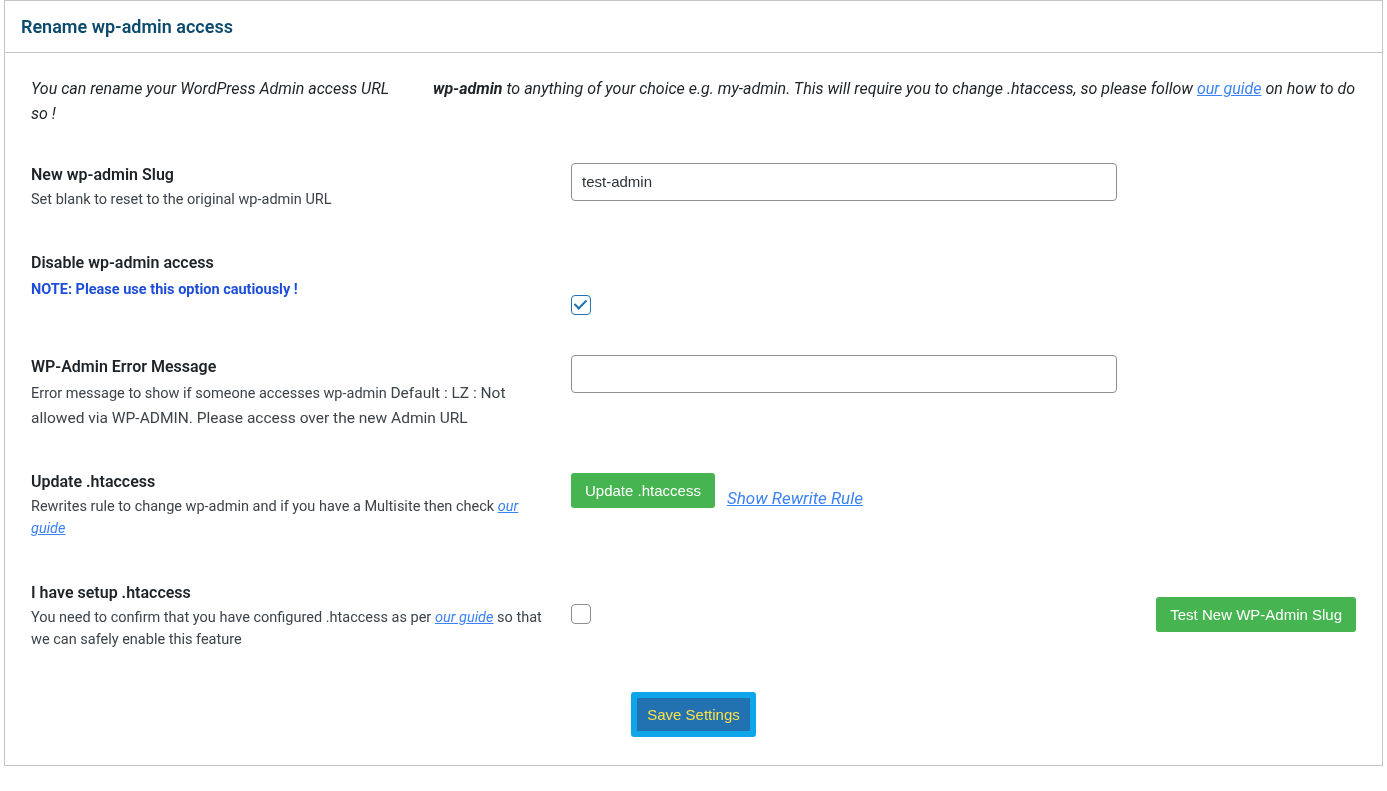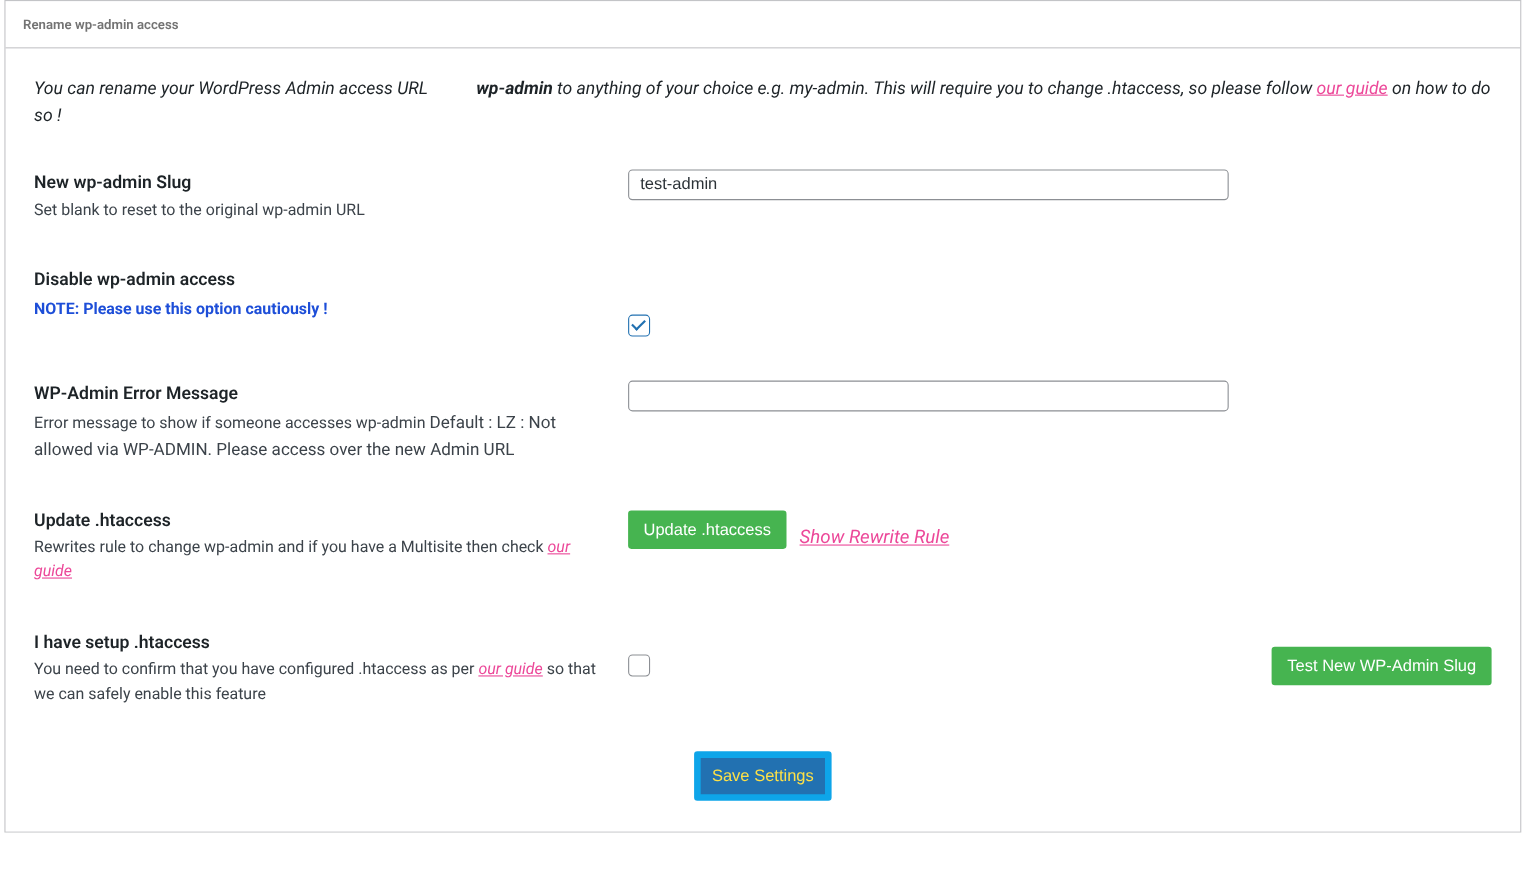--- a/index.html
+++ b/index.html
@@ -11,37 +11,37 @@
     line-height: 1.5;
   }
   .panel {
     border: 1px solid #c3c4c7;
     margin: 0 4px 0 4px;
     background: #fff;
   }
   .panel-header {
     border-bottom: 1px solid #c3c4c7;
     padding: 12px 16px;
-    font-size: 12px;
+    font-size: 18px;
     font-weight: 600;
-    color: #737373;
+    color: #0c4a6e;
   }
   .panel-body {
     padding: 24px 26px 28px 26px;
   }
   .intro {
     font-style: italic;
     font-size: 16px;
     color: #1d2327;
     margin-bottom: 36px;
     line-height: 1.55;
   }
   .intro b { font-weight: 700; margin-left: 40px; }
   .intro a, .row-left a, .row-right a.linkish {
-    color: #ec4899;
+    color: #3b82f6;
     text-decoration: underline;
     font-style: italic;
   }
   .row {
     display: flex;
     align-items: flex-start;
     margin-bottom: 40px;
     gap: 20px;
   }
   .row:last-of-type { margin-bottom: 28px; }
@@ -78,21 +78,21 @@
   .text-input {
     width: 546px;
     max-width: 100%;
     padding: 6px 10px;
     font-size: 15px;
     border: 1px solid #8c8f94;
     border-radius: 4px;
     background: #fff;
     color: #2c3338;
     line-height: 1.6;
-    height: 28px;
+    height: 38px;
   }
   .checkbox {
     appearance: none;
     -webkit-appearance: none;
     width: 20px;
     height: 20px;
     border: 1px solid #2271b1;
     border-radius: 4px;
     background: #fff;
     position: relative;

